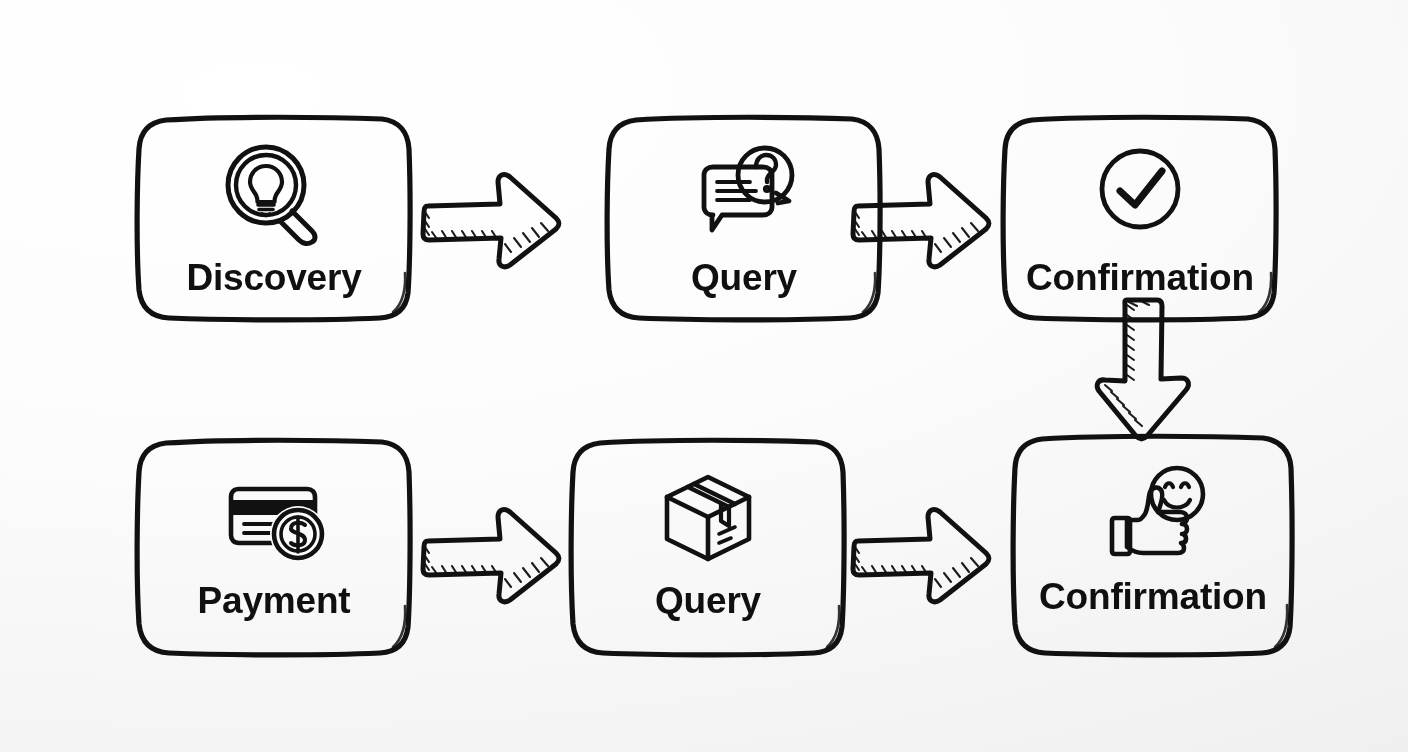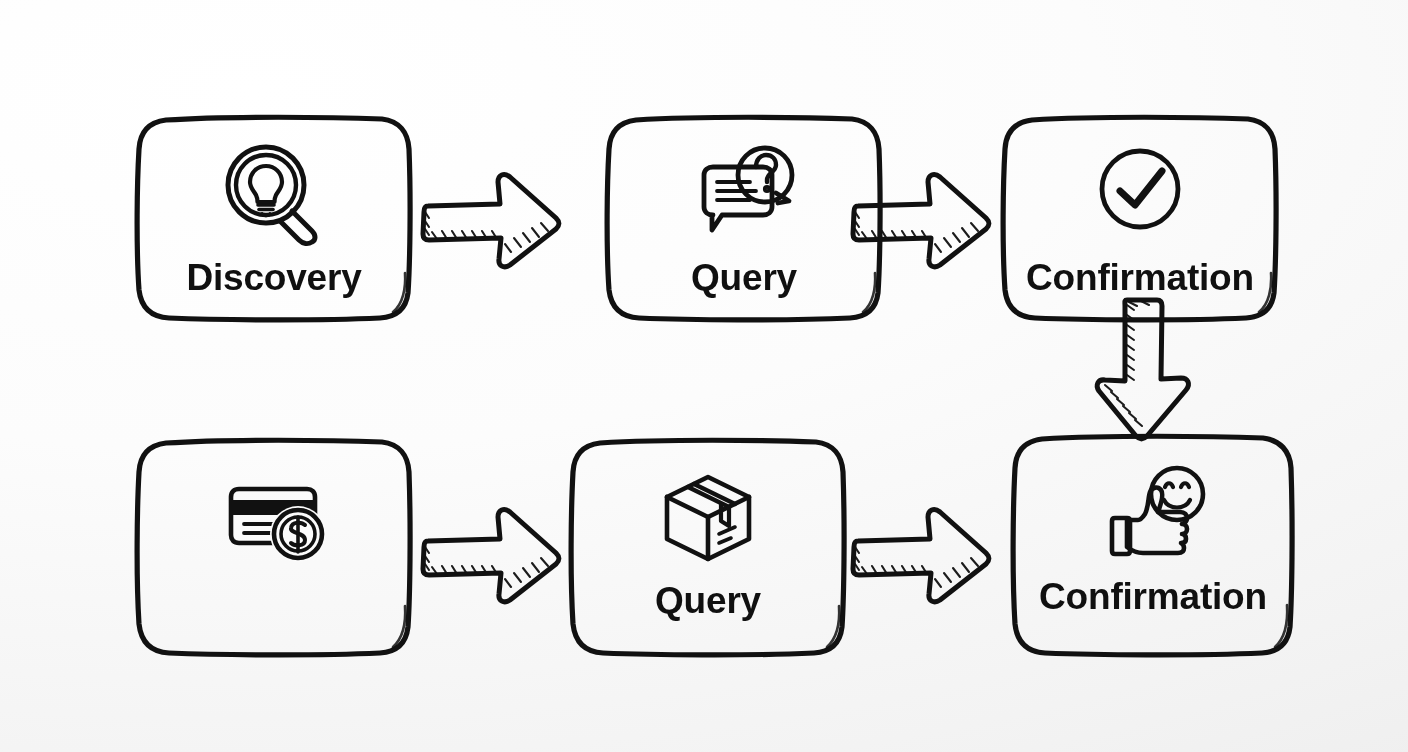--- a/index.html
+++ b/index.html
@@ -207,20 +207,21 @@
         <path d="M15,36 L99,36 L99,51 L15,51 Z" fill="#111111"></path>
         <path class="ink" stroke-width="3.8" d="M28,60 L64,60"></path>
         <path class="ink" stroke-width="3.8" d="M28,69 L58,69"></path>
         <circle cx="82" cy="70" r="28" fill="#fbfbfb"></circle>
         <circle class="ink" stroke-width="4.6" cx="82" cy="70" r="24"></circle>
         <circle class="ink" stroke-width="3.6" cx="82" cy="70" r="17"></circle>
         <path class="ink" stroke-width="4" d="M89,61 C86,58 76,57 75,64 C74,70 89,68 89,76 C89,83 78,82 75,79"></path>
         <path class="ink" stroke-width="3.6" d="M82,53 L82,88"></path>
       </svg>
     </div>
+    <div class="card-label">Payment</div>
   </div>
 
   <div class="arrow" style="left:420px; top:503px; width:145px; height:105px;">
     <svg viewBox="0 0 145 105">
       <path class="ink" stroke-width="5" d="M8,38 L80,36 L78,14 C78,7 84,4 90,9 L136,50 C140,54 140,57 136,61 L90,97 C84,101 78,98 79,91 L81,70 L9,72 C5,72 3,70 3,66 L4,44 C4,40 5,38 8,38 Z"></path>
       <g class="ink" stroke-width="2.1" opacity="0.95">
         <path d="M12,64 L17,71"></path>
           <path d="M22,63 L27,71"></path>
           <path d="M32,63 L37,71"></path>
         <path d="M42,63 L47,71"></path>

